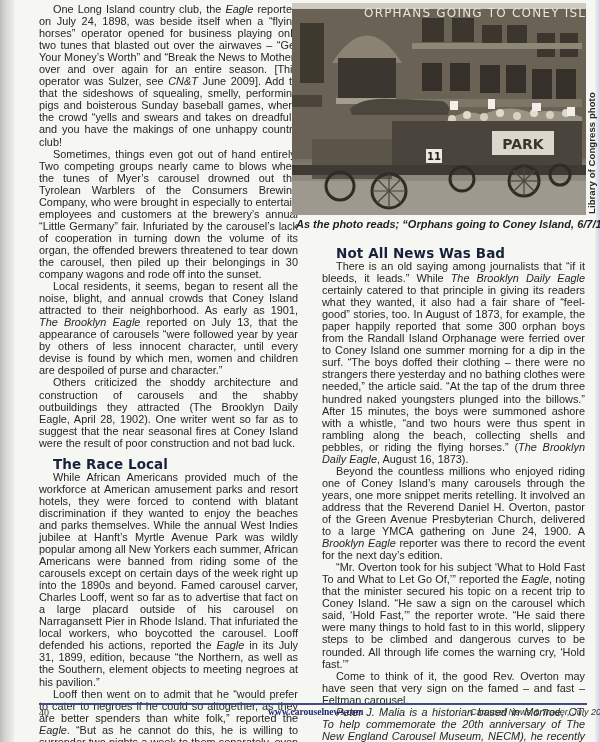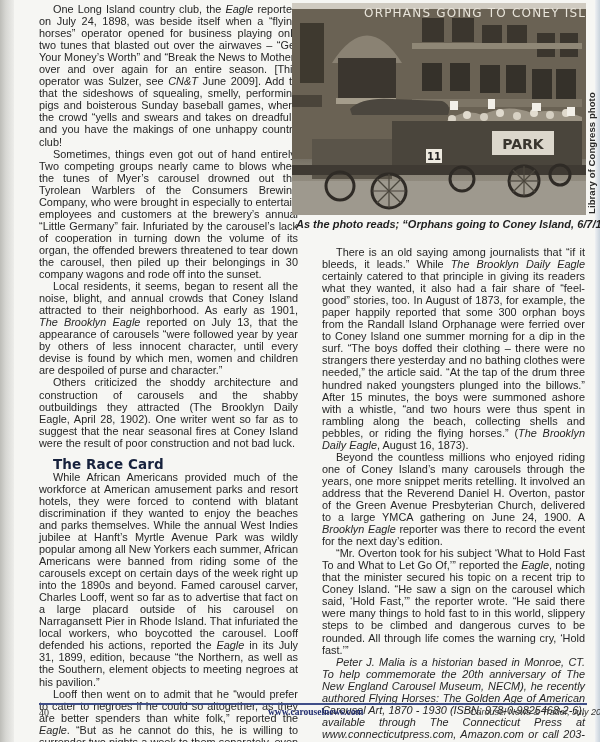--- a/index.html
+++ b/index.html
@@ -78,21 +78,21 @@
 <div class="binding-shadow"></div>
 <div class="right-edge"></div>
 
 <div class="col col-left">
   <div>
       <p><span>One Long Island country club, the </span><i>Eagle</i><span> reported on July 24, 1898, was beside itself when a “flying horses” operator opened for business playing only two tunes that blasted out over the airwaves – “Get Your Money’s Worth” and “Break the News to Mother” over and over again for an entire season. [This operator was Sulzer, see </span><i>CN&amp;T</i><span> June 2009]. Add to that the sideshows of squealing, smelly, performing pigs and boisterous Sunday baseball games, where the crowd “yells and swears and takes on dreadful,” and you have the makings of one unhappy country club!</span></p>
       <p><span>Sometimes, things even got out of hand entirely. Two competing groups nearly came to blows when the tunes of Myer’s carousel drowned out the Tyrolean Warblers of the Consumers Brewing Company, who were brought in especially to entertain employees and customers at the brewery’s annual “Little Germany” fair. Infuriated by the carousel’s lack of cooperation in turning down the volume of its organ, the offended brewers threatened to tear down the carousel, then piled up their belongings in 30 company wagons and rode off into the sunset.</span></p>
       <p><span>Local residents, it seems,  began to resent all the noise, blight, and annual crowds that Coney Island attracted to their neighborhood. As early as 1901, </span><i>The Brooklyn Eagle</i><span> reported on July 13, that the appearance of carousels “were followed year by year by others of less innocent character, until every devise is found by which men, women and children are despoiled of purse and character.”</span></p>
       <p><span>Others criticized the shoddy architecture and construction of carousels and the shabby outbuildings they attracted (The Brooklyn Daily Eagle, April 28, 1902). One writer went so far as to suggest that the near seasonal fires at Coney Island were the result of poor construction and not bad luck.</span></p>
     </div>
-  <h2>The Race Card</h2>
+  <h2>The Race Local</h2>
   <div>
       <p><span>While African Americans provided much of the workforce at American amusement parks and resort hotels, they were forced to contend with blatant discrimination if they wanted to enjoy the beaches and parks themselves. While the annual West Indies jubilee at Hanft’s Myrtle Avenue Park was wildly popular among all New Yorkers each summer, African Americans were banned from riding some of the carousels except on certain days of the week right up into the 1890s and beyond. Famed carousel carver, Charles Looff, went so far as to advertise that fact on a large placard outside of his carousel on Narragansett Pier in Rhode Island. That infuriated the local workers, who boycotted the carousel. Looff defended his actions, reported the </span><i>Eagle</i><span> in its July 31, 1899, edition, because “the Northern, as well as the Southern, element objects to meeting negroes at his pavilion.”</span></p>
       <p><span>Looff then went on to admit that he “would prefer to cater to negroes if he could so altogether, as they are better spenders than white folk,” reported the </span><i>Eagle</i><span>. “But as he cannot do this, he is willing to surrender two nights a week to them separately, even if they do stay away, in order that they cannot say they were entirely barred.”</span></p>
     </div>
 </div>
 
 <div class="photo">
   <svg width="294" height="212" viewBox="0 0 294 212">
 
     <rect x="0" y="0" width="294" height="12" fill="#cfcac0"></rect>
@@ -162,24 +162,26 @@
         <line x1="243" y1="167" x2="221" y2="189"></line>
     </g>
   </svg>
   <div class="photo-inscription">ORPHANS GOING TO CONEY ISLAND 6/7/11</div>
 </div>
 
 <div class="photo-credit">Library of Congress photo</div>
 <div class="caption">As the photo reads; “Orphans going to Coney Island, 6/7/11”.</div>
 
 <div class="col col-right">
+  <h2>Not All News Was Bad</h2>
   <div>
       <p><span>There is an old saying among journalists that “if it bleeds, it leads.” While </span><i>The Brooklyn Daily Eagle</i><span> certainly catered to that principle in giving its readers what they wanted, it also had a fair share of “feel-good” stories, too. In August of 1873, for example, the paper happily reported that some 300 orphan boys from the Randall Island Orphanage were ferried over to Coney Island one summer morning for a dip in the surf. “The boys doffed their clothing – there were no strangers there yesterday and no bathing clothes were needed,” the article said. “At the tap of the drum three hundred naked youngsters plunged into the billows.”  After 15 minutes, the boys were summoned ashore with a whistle, “and two hours were thus spent in rambling along the beach, collecting shells and pebbles, or riding the flying horses.” (</span><i>The Brooklyn Daily Eagle</i><span>, August 16, 1873).</span></p>
       <p><span>Beyond the countless millions who enjoyed riding one of Coney Island’s many carousels through the years, one more snippet merits retelling. It involved an address that the Reverend Daniel H. Overton, pastor of the Green Avenue Presbyterian Church, delivered to a large YMCA gathering on June 24, 1900. A </span><i>Brooklyn Eagle</i><span> reporter was there to record the event for the next day’s edition.</span></p>
       <p><span>“Mr. Overton took for his subject ‘What to Hold Fast To and What to Let Go Of,’” reported the </span><i>Eagle</i><span>, noting that the minister secured his topic on a recent trip to Coney Island. “He saw a sign on the carousel which said, ‘Hold Fast,’” the reporter wrote. “He said there were many things to hold fast to in this world, slippery steps to be climbed and dangerous curves to be rounded. All through life comes the warning cry, ‘Hold fast.’”</span></p>
+      <p><span>Come to think of it, the good Rev. Overton may have seen that very sign on the famed – and fast – Feltman carousel.</span></p>
     </div>
   <p class="bio">Peter J. Malia is a historian based in Monroe, CT. To help commemorate the 20th anniversary of The New England Carousel Museum, NECM), he  recently authored Flying Horses: The Golden Age of American Carousel Art, 1870 - 1930 (ISBN: 978-0-9825468-2-6), available through The Connecticut Press at www.connecticutpress.com, Amazon.com or call 203-268-6784. The book is available as a limited signed collector’s edition and a portion of its proceeds benefit the museum.</p>
 </div>
 
 <div class="footer-rule"></div>
 <div class="footer-page">40</div>
 <div class="footer-url">www.carouselnews.com</div>
 <div class="footer-pub">Carousel News &amp; Trader, July 2011</div>
 
 </body></html>

